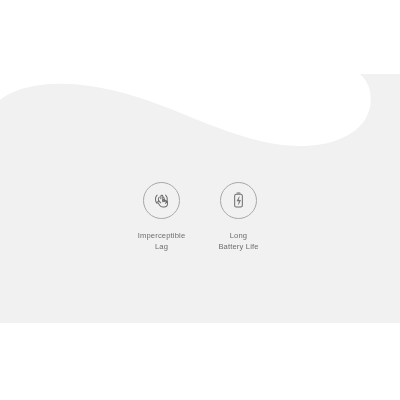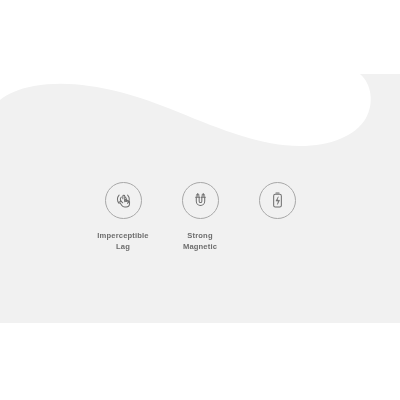--- a/index.html
+++ b/index.html
@@ -77,21 +77,21 @@
   .icon-circle svg {
     display: block;
   }
 
   .feature-label {
     margin-top: 11px;
     font-size: 7.6px;
     line-height: 11px;
     color: #6d6d6d;
     letter-spacing: 0.15px;
-    font-weight: 700;
+    font-weight: 400;
     white-space: pre-line;
   }
 </style>
 </head>
 <body>
 
 <div id="stage">
 
   <div class="panel">
 
@@ -123,51 +123,31 @@
                      c0 2.2-1.5 3.7-3.6 3.7h-1.4
                      c-1.5 0-2.3-0.6-3.0-1.6l-2.0-2.9
                      a0.95 0.95 0 0 1 1.4-1.3l1.5 1.4"></path>
           </svg>
         </div>
         <div class="feature-label">Imperceptible
 Lag</div>
       </div>
 
 
-      <div class="feature">
-        <div class="icon-circle">
-          <svg width="23" height="23" viewBox="0 0 24 24" fill="none" stroke="#6d6d6d" stroke-width="1.05" stroke-linecap="round" stroke-linejoin="round">
-
-            <path d="M7.6 8.6v4.1a4.4 4.4 0 0 0 8.8 0V8.6"></path>
-
-            <path d="M10.6 8.6v4.1a1.4 1.4 0 0 0 2.8 0V8.6"></path>
-
-            <path d="M7.0 8.6h4.2"></path>
-            <path d="M7.6 7.2h3.0"></path>
-            <path d="M7.9 5.9h2.4"></path>
-            <path d="M9.1 4.7v1.2"></path>
-
-            <path d="M12.8 8.6h4.2"></path>
-            <path d="M13.4 7.2h3.0"></path>
-            <path d="M13.7 5.9h2.4"></path>
-            <path d="M14.9 4.7v1.2"></path>
-          </svg>
-        </div>
-        <div class="feature-label">Strong
-Magnetic</div>
-      </div>
 
       <div class="feature">
         <div class="icon-circle">
           <svg width="23" height="23" viewBox="0 0 24 24" fill="none" stroke="#6d6d6d" stroke-width="1.05" stroke-linecap="round" stroke-linejoin="round">
 
             <rect x="8.0" y="5.6" width="8.0" height="13.2" rx="1.6"></rect>
 
             <path d="M10.4 4.3h3.2"></path>
 
             <path d="M12.7 8.4 L10.4 12.6 h2.4 L11.9 16.2 L14.2 11.8 h-2.4 Z" fill="#6d6d6d" stroke="#6d6d6d" stroke-width="0.5"></path>
           </svg>
         </div>
+        <div class="feature-label">Long
+Battery Life</div>
       </div>
 
     </div>
   </div>
 </div>
 
 </body></html>

